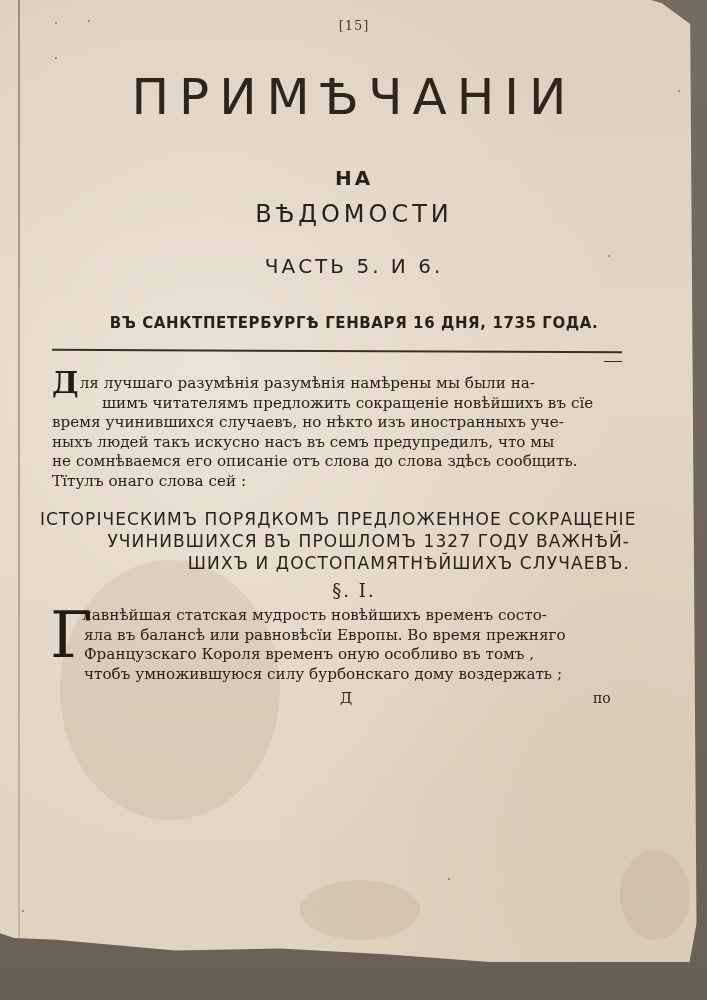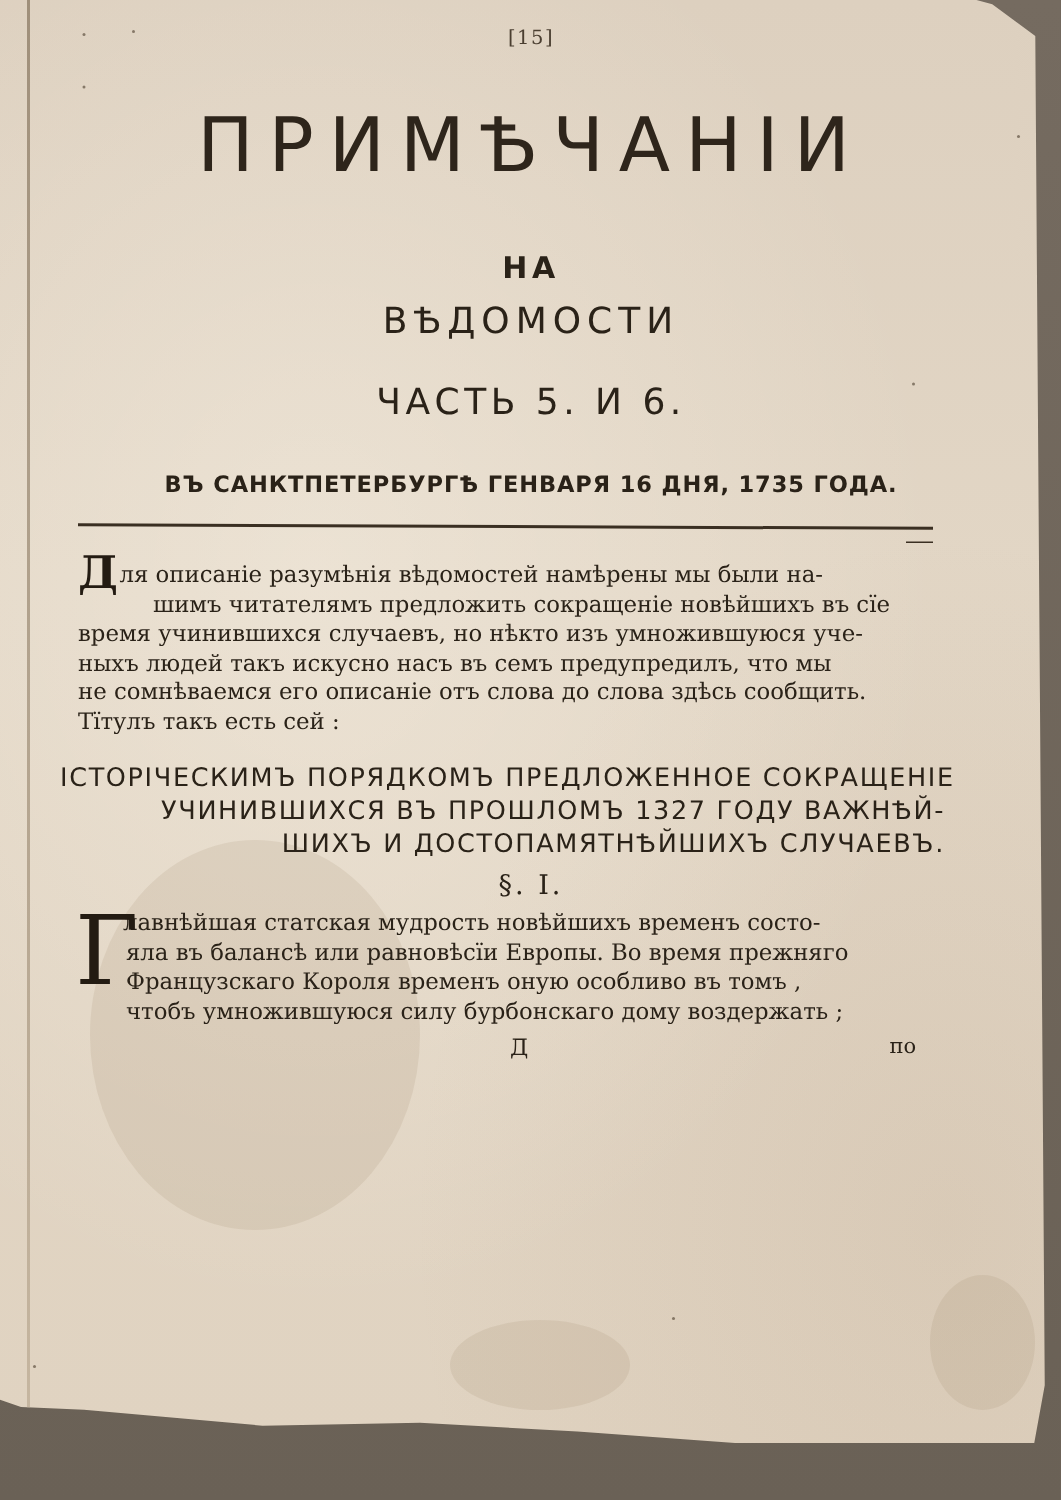--- a/index.html
+++ b/index.html
@@ -68,21 +68,21 @@
     font-weight: bold;
   }
   .subtitle-vedomosti {
     top: 200px;
     font-size: 24px;
     letter-spacing: 4px;
     font-family: "DejaVu Sans", sans-serif;
   }
   .subtitle-part {
     top: 254px;
-    font-size: 24px;
+    font-size: 20px;
     letter-spacing: 3px;
     font-family: "DejaVu Sans", sans-serif;
   }
   .place-date {
     top: 314px;
     font-size: 15px;
     letter-spacing: 0.6px;
     font-family: "DejaVu Sans", sans-serif;
     font-weight: bold;
   }
@@ -207,26 +207,26 @@
   <div class="text center subtitle-na">НА</div>
   <div class="text center subtitle-vedomosti">ВѢДОМОСТИ</div>
   <div class="text center subtitle-part">ЧАСТЬ 5. И 6.</div>
   <div class="text center place-date">ВЪ САНКТПЕТЕРБУРГѢ ГЕНВАРЯ 16 ДНЯ, 1735 ГОДА.</div>
 
   <div class="rule"></div>
   <div class="rule-tail"></div>
 
   <div class="para intro">
     <span class="dropcap">Д</span>
-    <span class="line">ля описаніе разумѣнія вѣдомостей намѣрены мы были на-</span>
+    <span class="line">ля лучшаго разумѣнія разумѣнія намѣрены мы были на-</span>
     <span class="line indent1">шимъ читателямъ предложить сокращеніе новѣйшихъ въ сїе</span>
-    <span class="line">время учинившихся случаевъ, но нѣкто изъ умножившуюся уче-</span>
+    <span class="line">время учинившихся случаевъ, но нѣкто изъ иностранныхъ уче-</span>
     <span class="line">ныхъ людей такъ искусно насъ въ семъ предупредилъ, что мы</span>
     <span class="line">не сомнѣваемся его описаніе отъ слова до слова здѣсь сообщить.</span>
-    <span class="line">Тїтулъ такъ есть сей :</span>
+    <span class="line">Тїтулъ онаго слова сей :</span>
   </div>
 
   <div class="heading-block">
     <span class="hline">ІСТОРІЧЕСКИМЪ ПОРЯДКОМЪ ПРЕДЛОЖЕННОЕ СОКРАЩЕНІЕ</span>
     <span class="hline">УЧИНИВШИХСЯ ВЪ ПРОШЛОМЪ 1327 ГОДУ ВАЖНѢЙ-</span>
     <span class="hline">ШИХЪ И ДОСТОПАМЯТНѢЙШИХЪ СЛУЧАЕВЪ.</span>
   </div>
 
   <div class="text center section-mark">§. I.</div>
 

